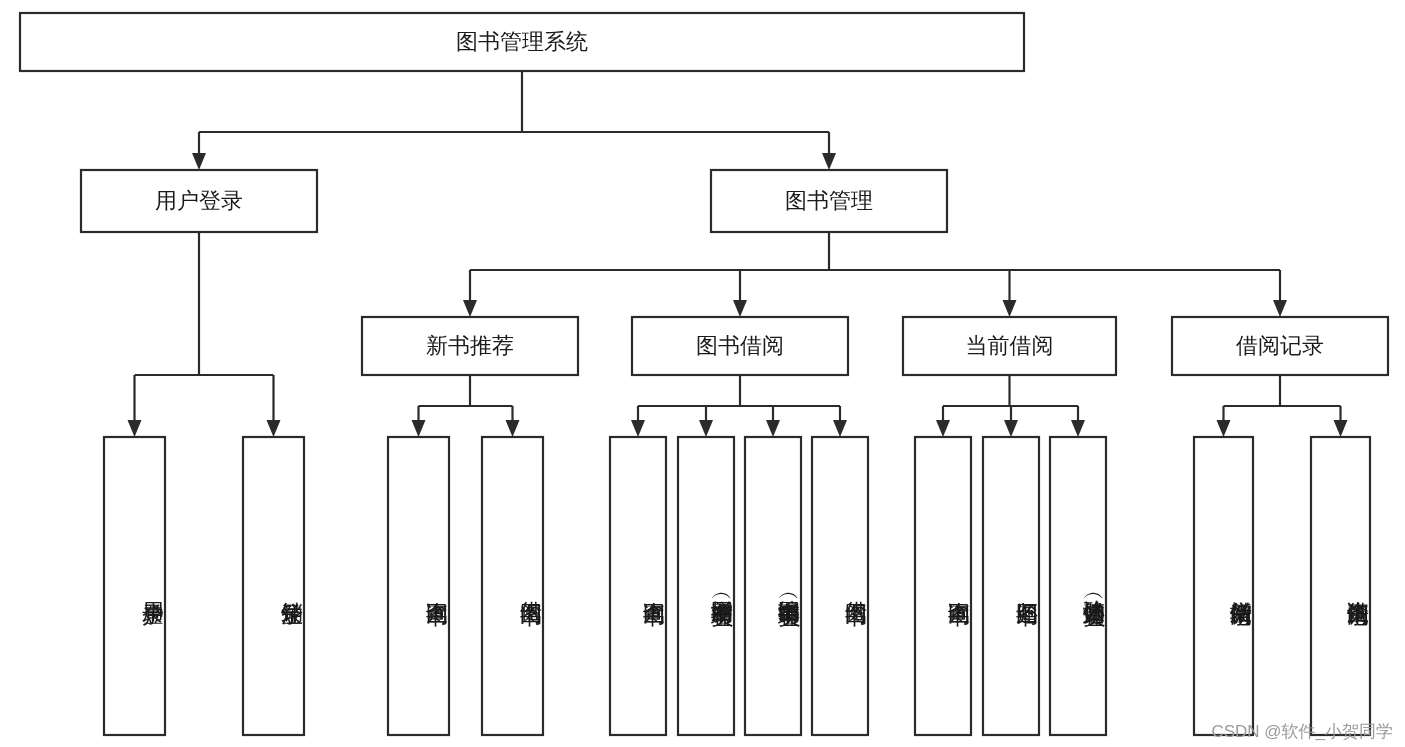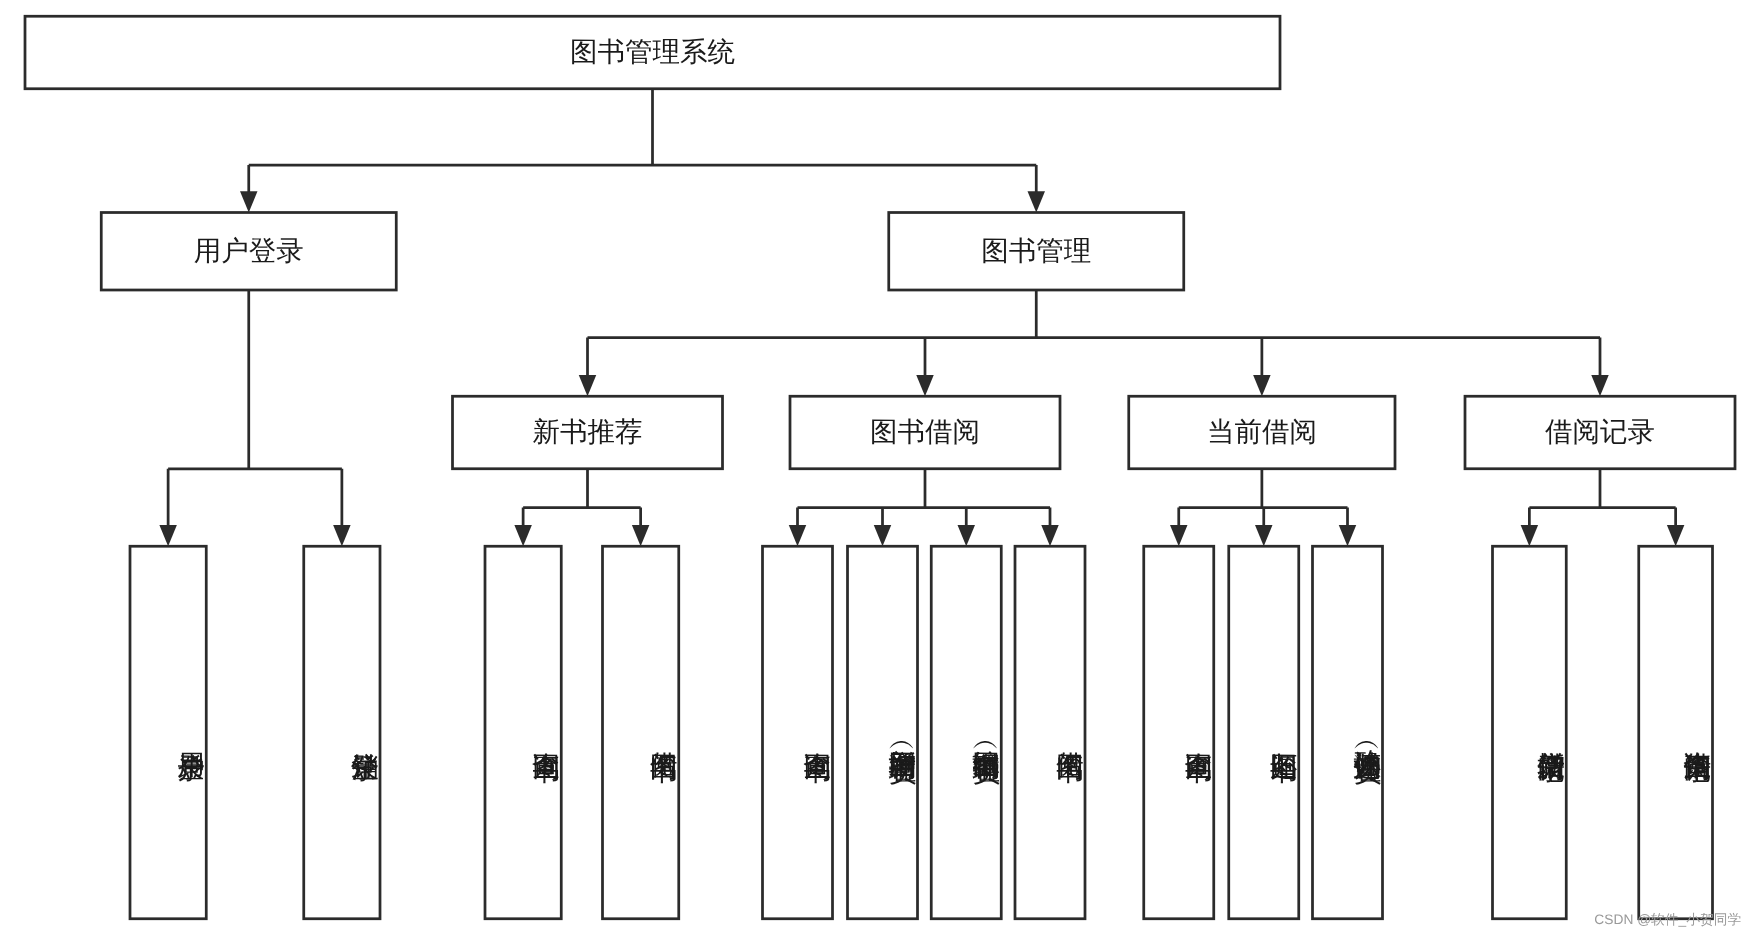--- a/index.html
+++ b/index.html
@@ -61,21 +61,21 @@
     color: #1a1a1a;
     letter-spacing: 1px;
     white-space: nowrap;
     pointer-events: none;
   }
   .watermark {
     position: absolute;
     right: 8px;
     bottom: 4px;
     font-family: "Liberation Sans", "DejaVu Sans", sans-serif;
-    font-size: 11px;
+    font-size: 17px;
     color: #9a9a9a;
     white-space: nowrap;
   }
 </style>
 </head>
 <body>
 
 <div id="diagram-root">
   <svg class="canvas" viewBox="0 0 1405 747">
     <defs>

